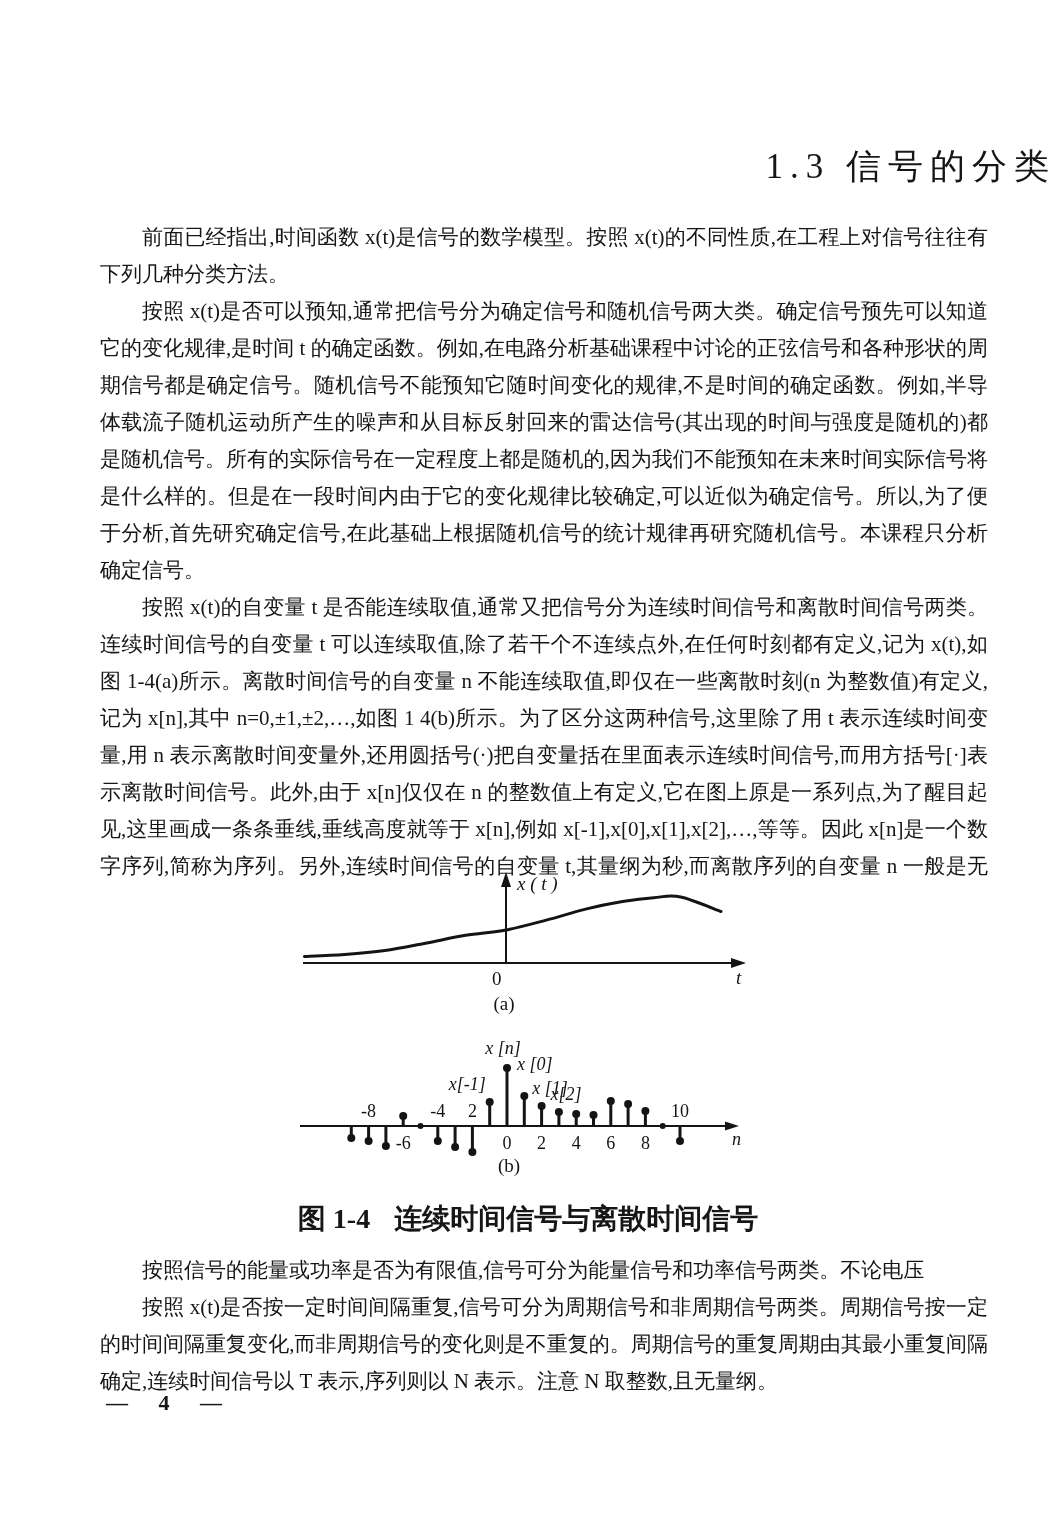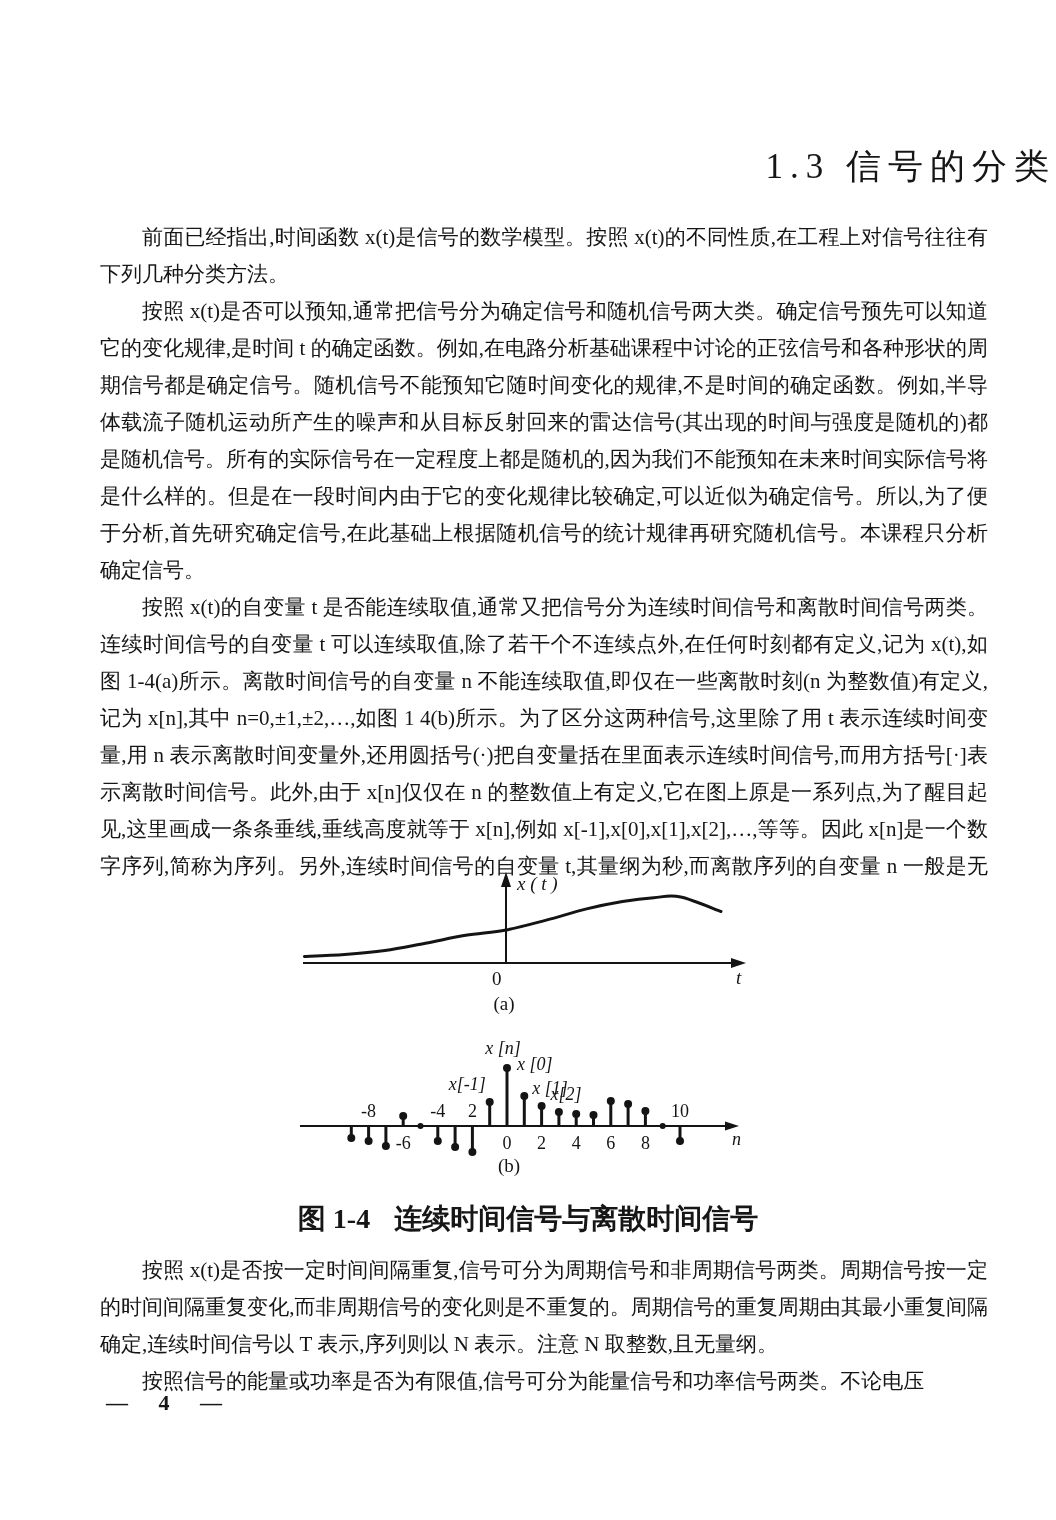--- a/index.html
+++ b/index.html
@@ -128,19 +128,19 @@
         <text x="355.4" y="131" font-size="18" text-anchor="middle">8</text>
         <text x="219" y="154" font-size="19" text-anchor="middle">(b)</text>
       </g>
     </svg>
 
   <div class="caption">
     <span>图 1-4</span><span class="cap-gap"></span><span>连续时间信号与离散时间信号</span>
   </div>
 
   <div class="body-block body2">
+    <p>按照信号的能量或功率是否为有限值,信号可分为能量信号和功率信号两类。不论电压</p>
     <p>按照 x(t)是否按一定时间间隔重复,信号可分为周期信号和非周期信号两类。周期信号按一定的时间间隔重复变化,而非周期信号的变化则是不重复的。周期信号的重复周期由其最小重复间隔确定,连续时间信号以 T 表示,序列则以 N 表示。注意 N 取整数,且无量纲。</p>
-    <p>按照信号的能量或功率是否为有限值,信号可分为能量信号和功率信号两类。不论电压</p>
   </div>
 
   <div class="footer">— 4 —</div>
 
 </div>
 
 </body></html>

